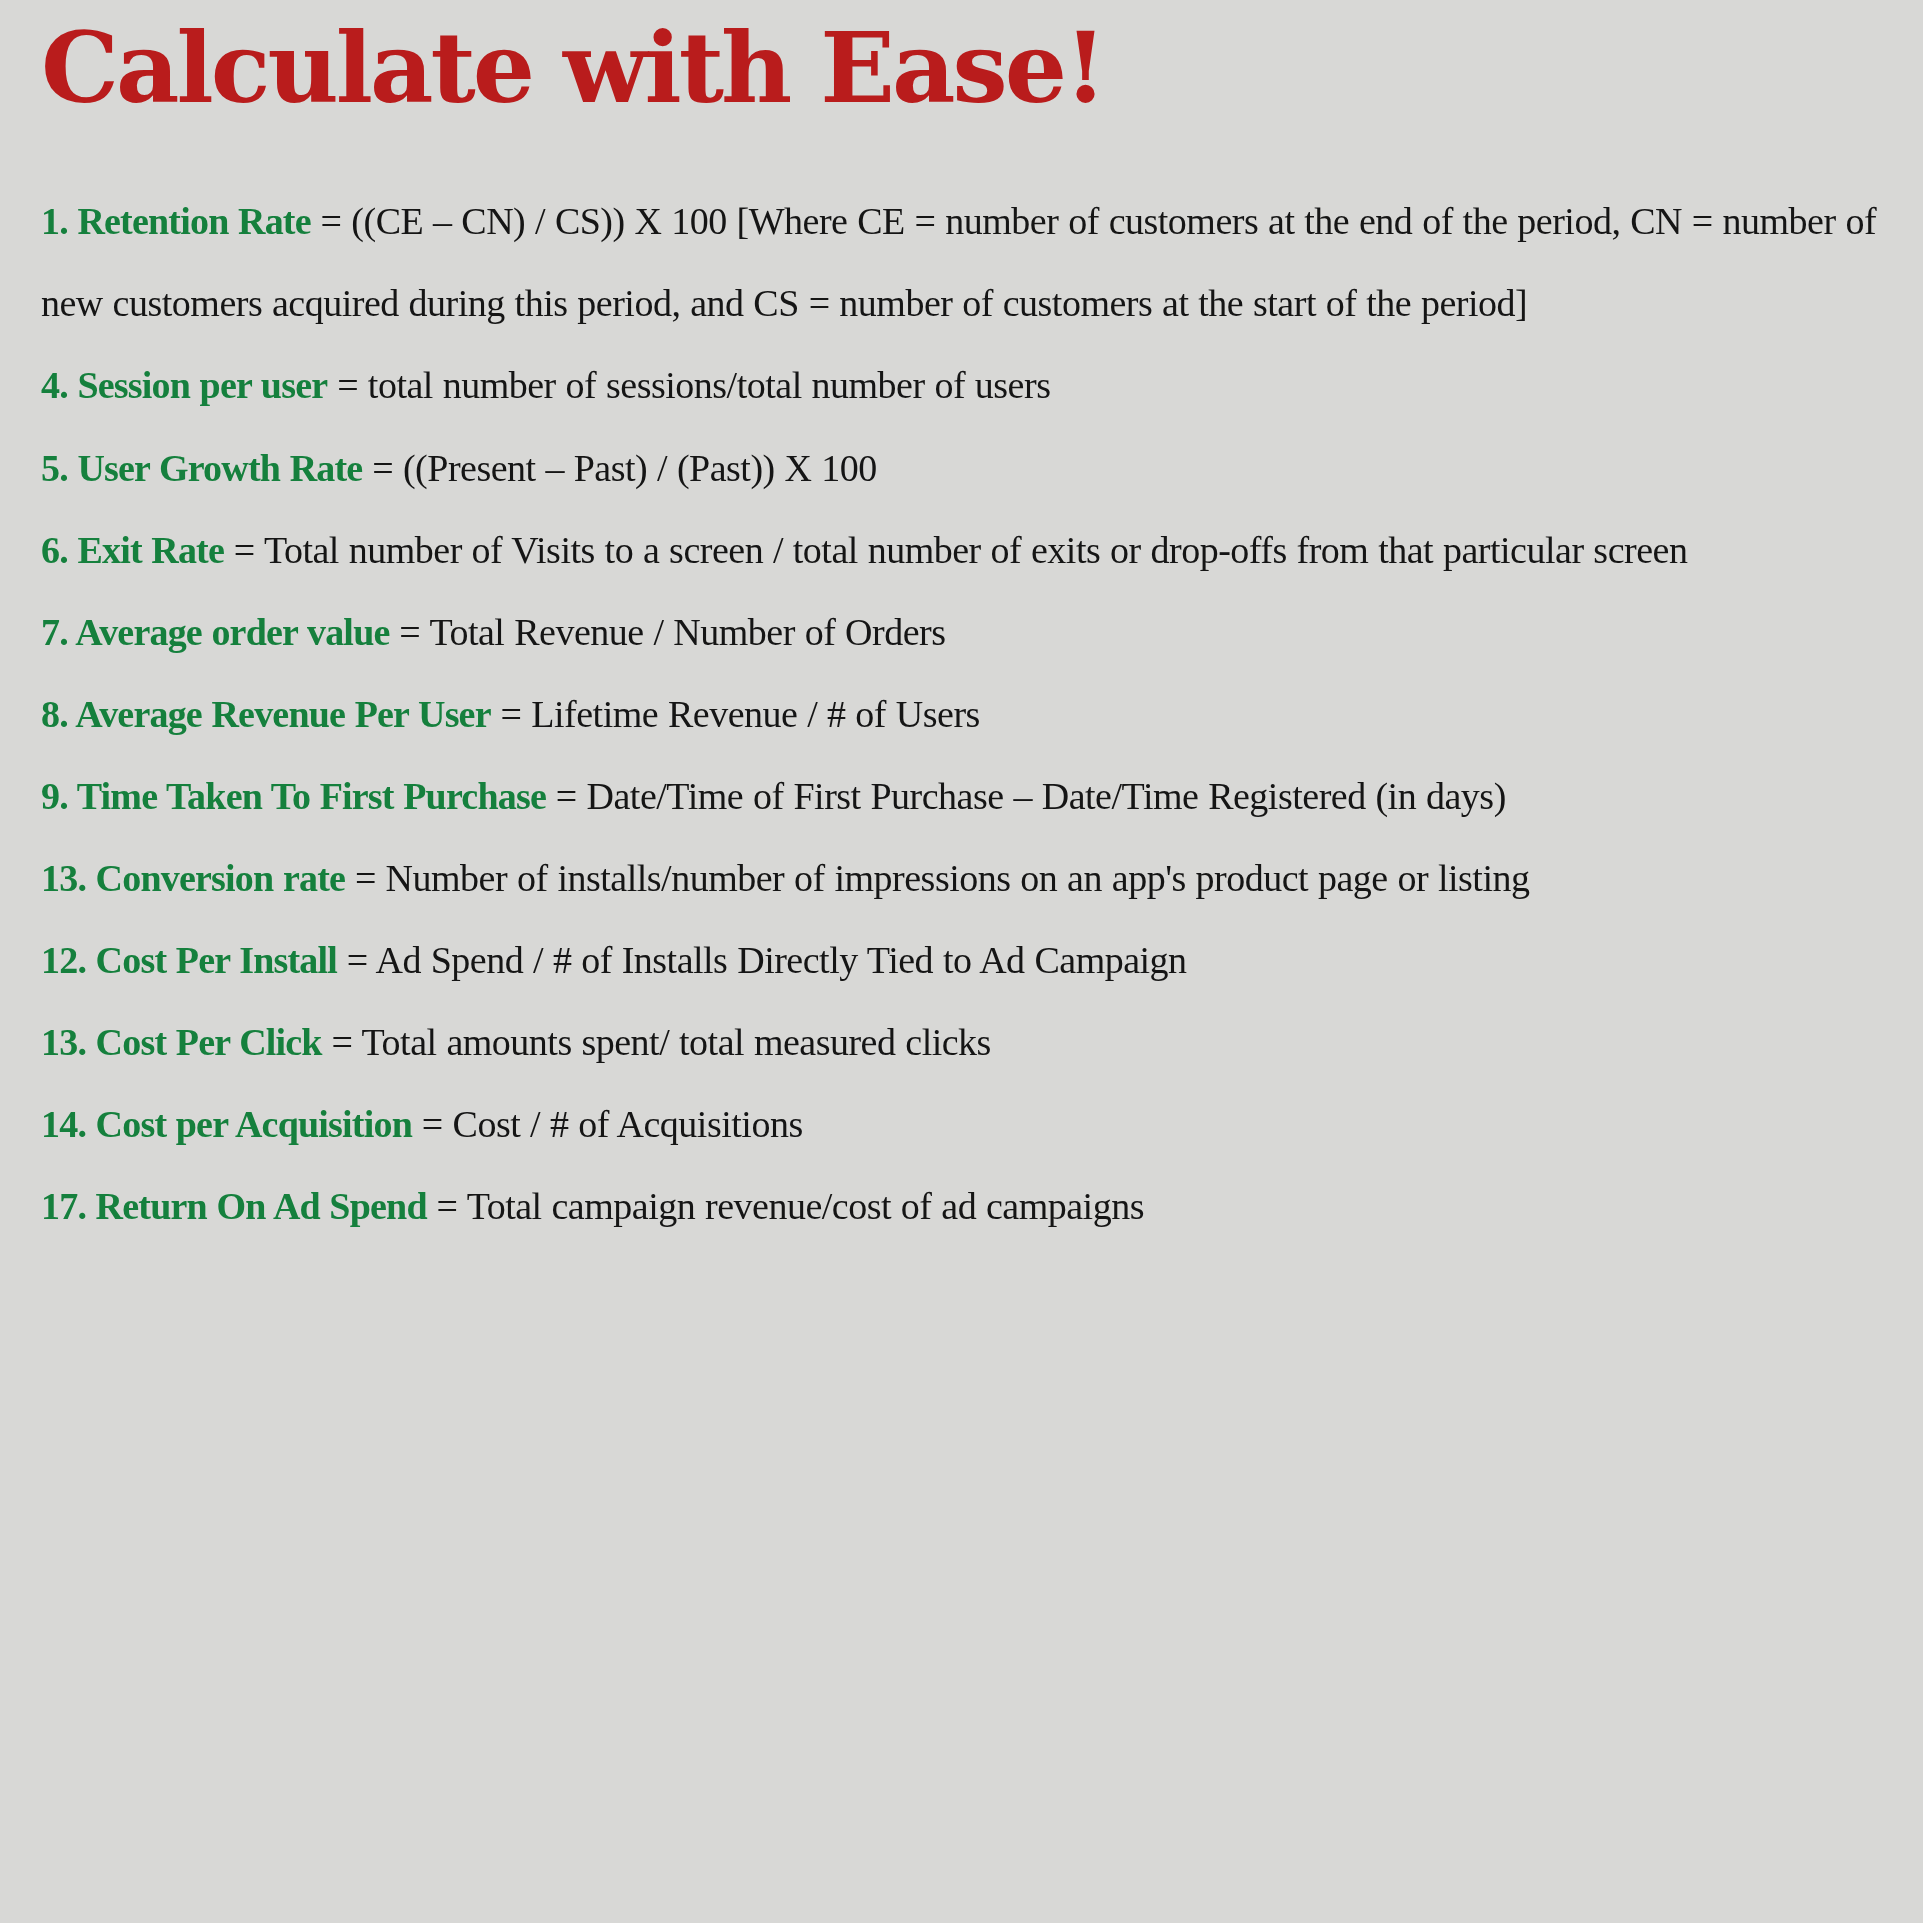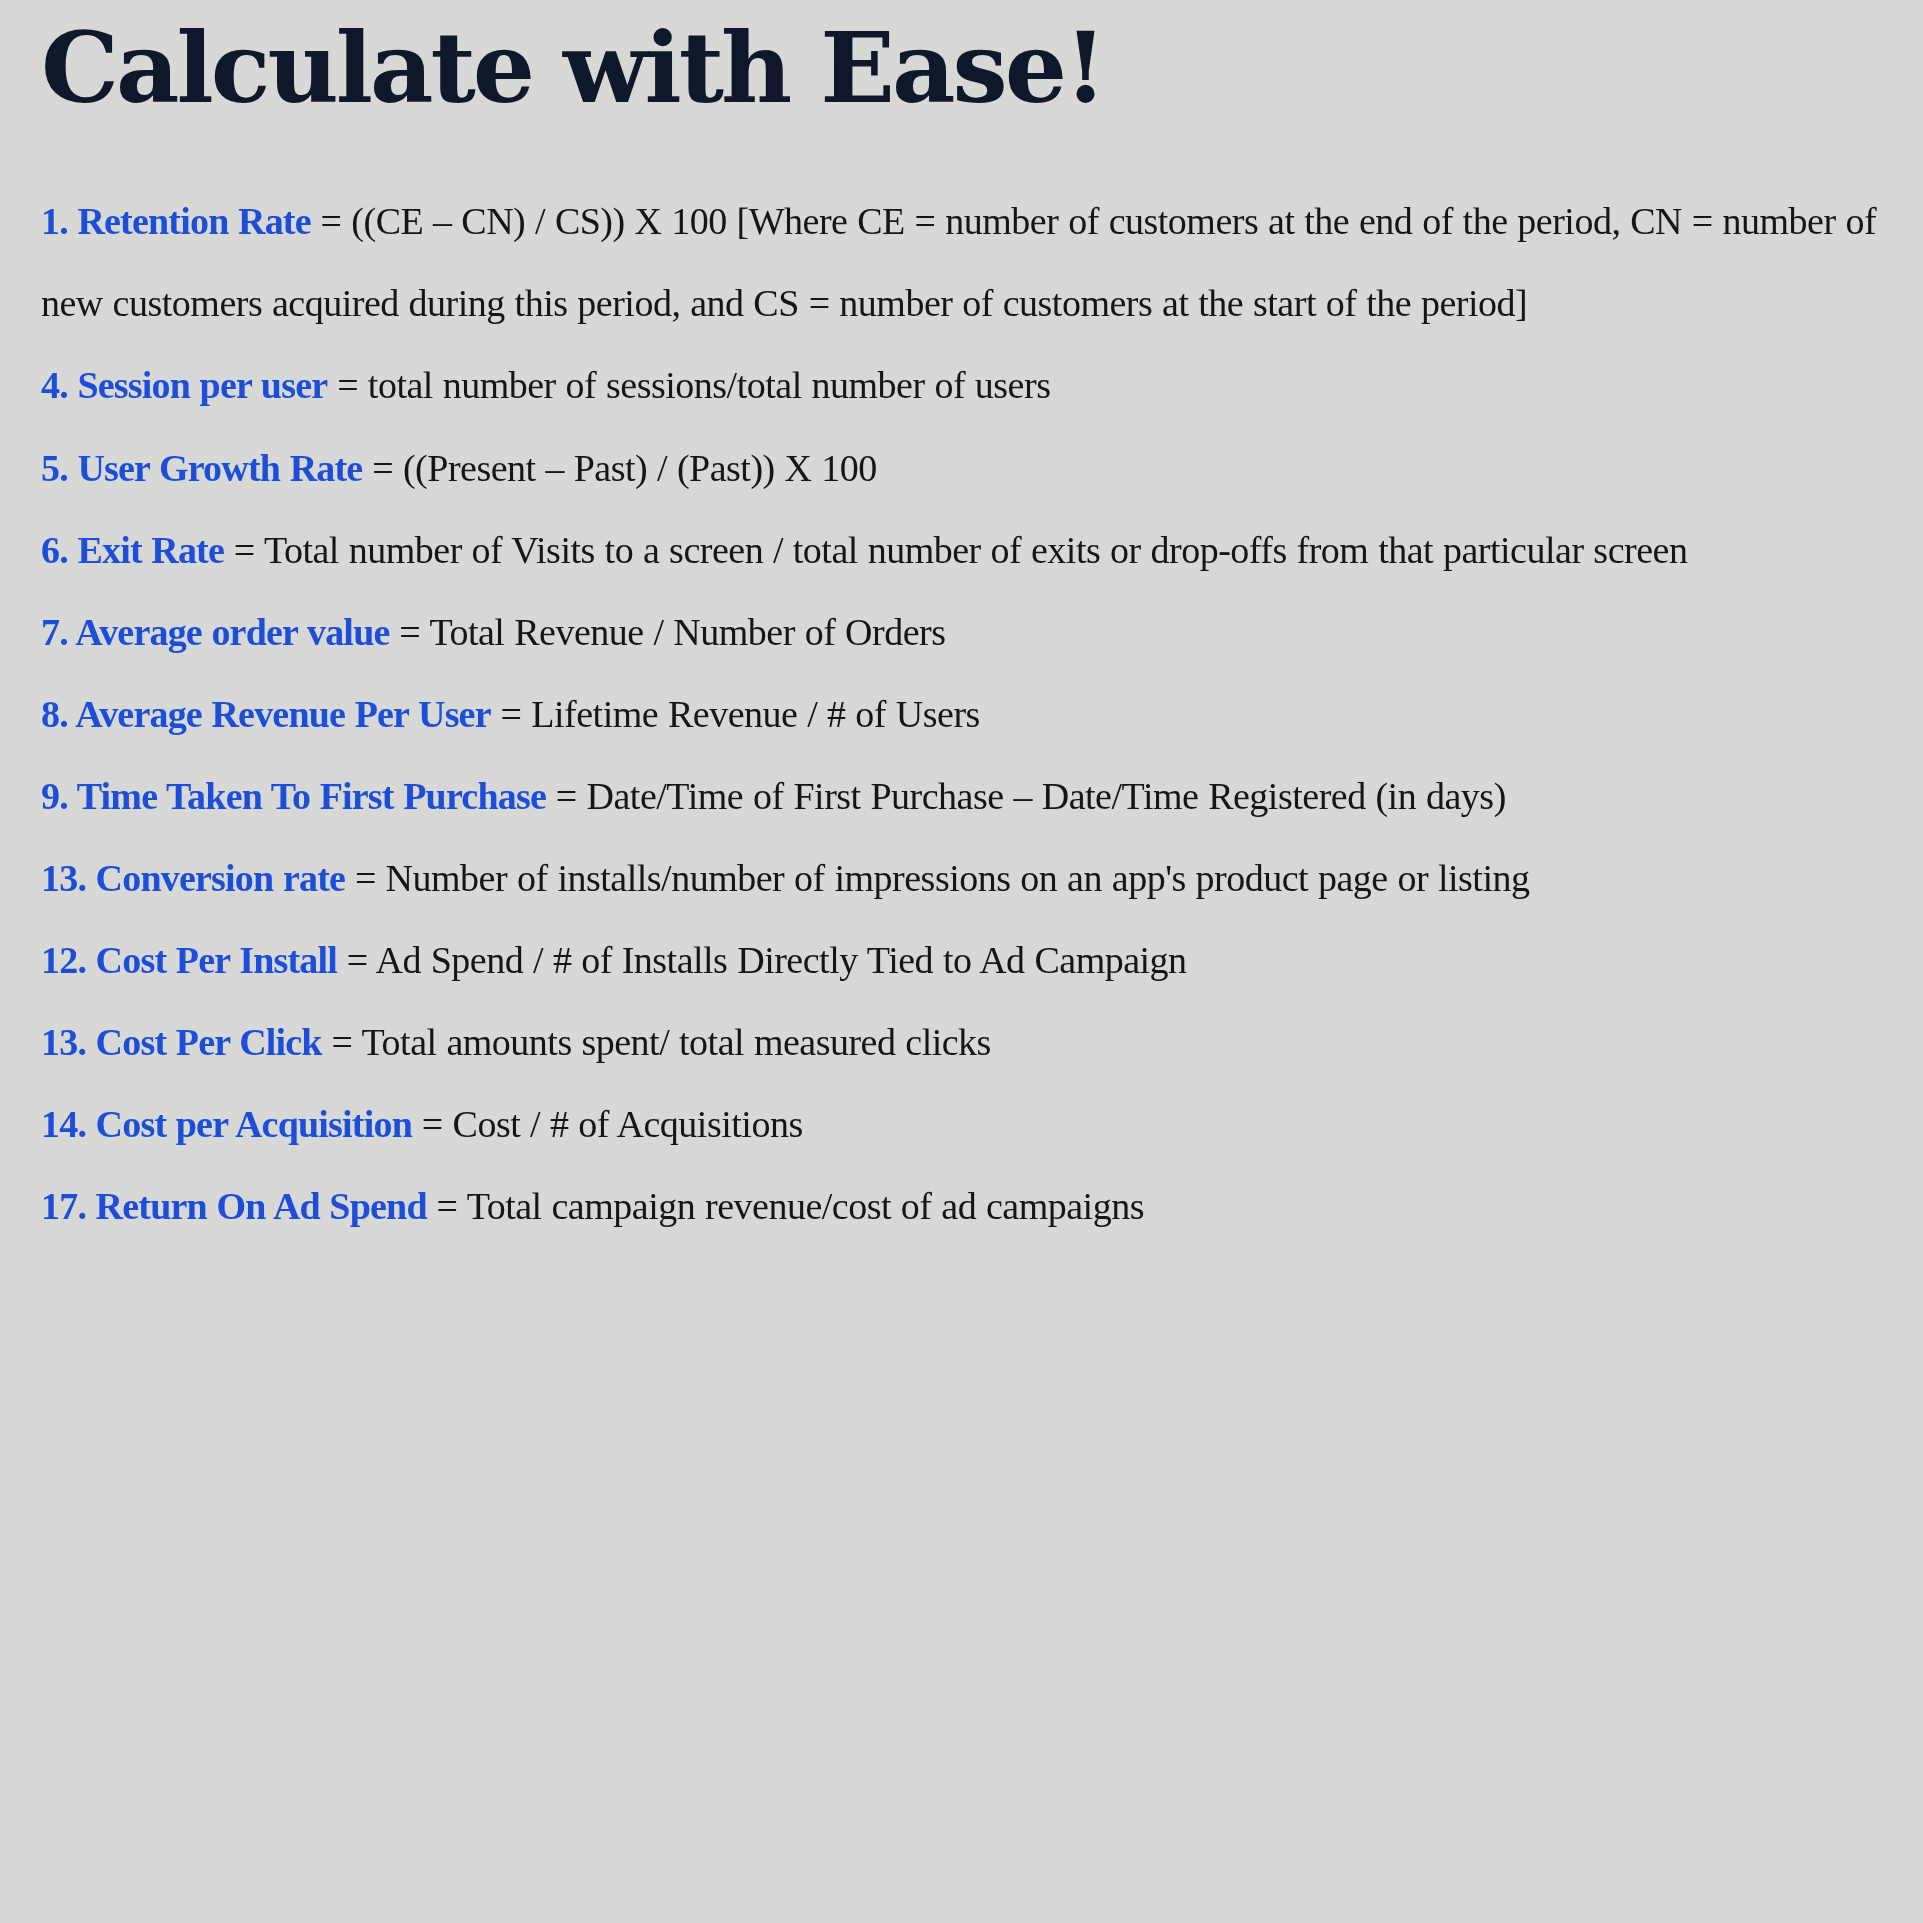--- a/index.html
+++ b/index.html
@@ -16,37 +16,37 @@
     overflow: hidden;
     font-family: "Liberation Serif", "DejaVu Serif", serif;
   }
   .page-title {
     font-family: "DejaVu Serif", "Liberation Serif", serif;
     font-weight: 800;
     font-size: 98px;
     line-height: 1.1;
     letter-spacing: -3px;
     margin: 0 0 59px 0;
-    color: #0f172a;
+    color: #b91c1c;
   }
   .formula-list {
     width: 1841px;
   }
   .formula-item {
     margin: 0;
     font-size: 38px;
     line-height: 2.16;
     letter-spacing: -0.5px;
     word-spacing: 0.8px;
     color: #151515;
   }
   .formula-item b {
     font-weight: 700;
     letter-spacing: -0.8px;
-    color: #1d4ed8;
+    color: #15803d;
   }
 </style>
 </head>
 <body>
 
 <h1 class="page-title">Calculate with Ease!</h1>
 
 <main class="formula-list">
   <p class="formula-item">
     <b>1. Retention Rate</b>

